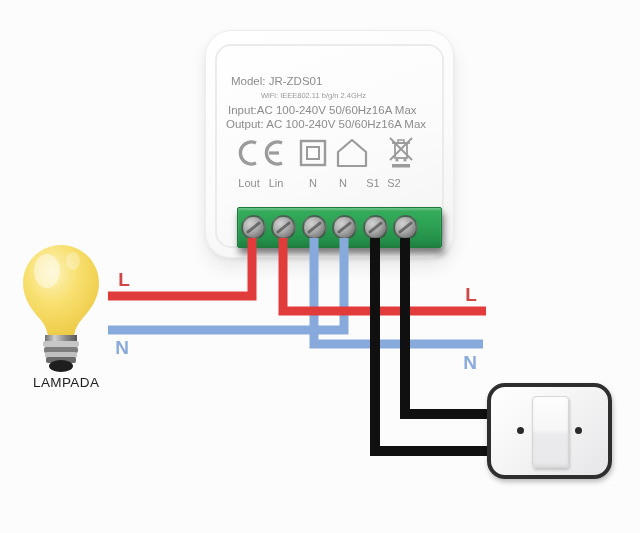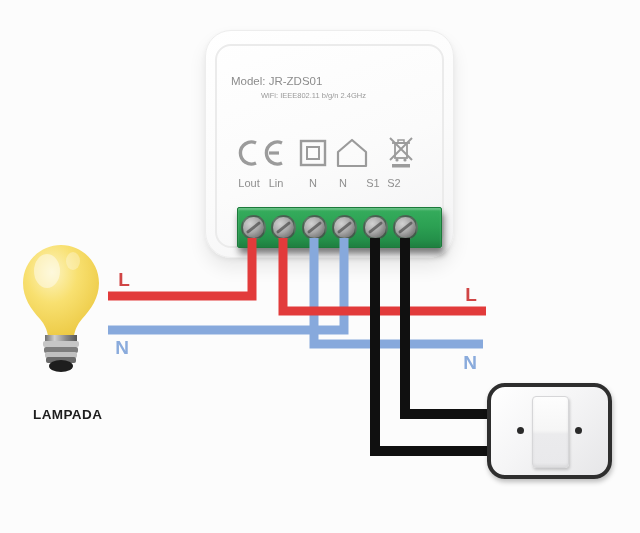--- a/index.html
+++ b/index.html
@@ -39,22 +39,22 @@
     background:rgba(45,45,45,.55);transform:rotate(-38deg);border-radius:2px;}
 
   
   .wire-layer{position:absolute;left:0;top:0;z-index:3;}
   .bulb{position:absolute;left:15px;top:235px;z-index:4;}
   .module,.tblock{z-index:2;}
 
   
   .wire-letter{position:absolute;z-index:5;font-size:19px;font-weight:bold;
     width:20px;text-align:center;}
-  .caption{position:absolute;z-index:6;font-weight:bold;color:#1e1e1e;
-    font-size:13.5px;letter-spacing:.4px;margin-top:32px;}
+  .caption{position:absolute;z-index:6;font-weight:normal;color:#1e1e1e;
+    font-size:13.5px;letter-spacing:.4px;}
   .caption.lamp{left:33px;top:375px;}
   .caption.switch{left:482px;top:485px;width:135px;text-align:center;}
 
   
   .wall-switch{position:absolute;left:487px;top:383px;width:125px;height:96px;
     box-sizing:border-box;border:4px solid #2e2e2e;border-radius:18px;z-index:5;
     background:linear-gradient(135deg,#ffffff 0%,#f5f5f6 45%,#e6e6e8 100%);
     box-shadow:1px 3px 5px rgba(0,0,0,.25);}
   .rocker{position:absolute;left:41px;top:9px;width:35px;height:70px;
     background:linear-gradient(180deg,#fdfdfd 0%,#f6f6f6 47%,#ebebed 53%,#e9e9eb 100%);
@@ -67,20 +67,22 @@
 </style>
 </head>
 <body>
 
 <div class="stage">
 
   <div class="module">
     <div class="module-inner-line"></div>
     <div class="spec model">Model: JR-ZDS01</div>
     <div class="spec wifi">WiFi: IEEE802.11 b/g/n 2.4GHz</div>
+    <div class="spec input">Input:AC 100-240V 50/60Hz16A Max</div>
+    <div class="spec output">Output: AC 100-240V 50/60Hz16A Max</div>
 
     <div class="cert-icons">
       <svg class="icon-ce" width="48" height="30" viewBox="0 0 48 30">
         <path d="M19 5 A11 11 0 1 0 19 25" fill="none" stroke="#9b9b9b" stroke-width="3.4"></path>
         <path d="M45 5 A11 11 0 1 0 45 25" fill="none" stroke="#9b9b9b" stroke-width="3.4"></path>
         <line x1="32" y1="15" x2="42" y2="15" stroke="#9b9b9b" stroke-width="3.2"></line>
       </svg>
       <svg class="icon-square" width="28" height="28" viewBox="0 0 28 28">
         <rect x="2" y="2" width="24" height="24" fill="none" stroke="#9b9b9b" stroke-width="2.4"></rect>
         <rect x="8" y="8" width="12" height="12" fill="none" stroke="#9b9b9b" stroke-width="2"></rect>

